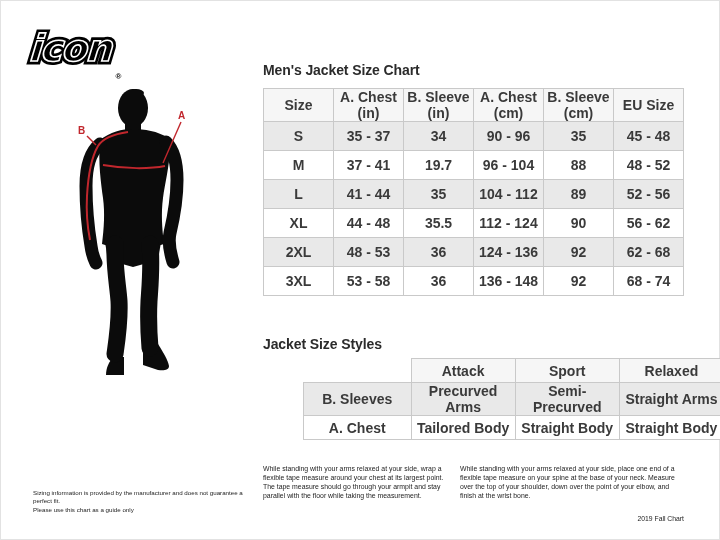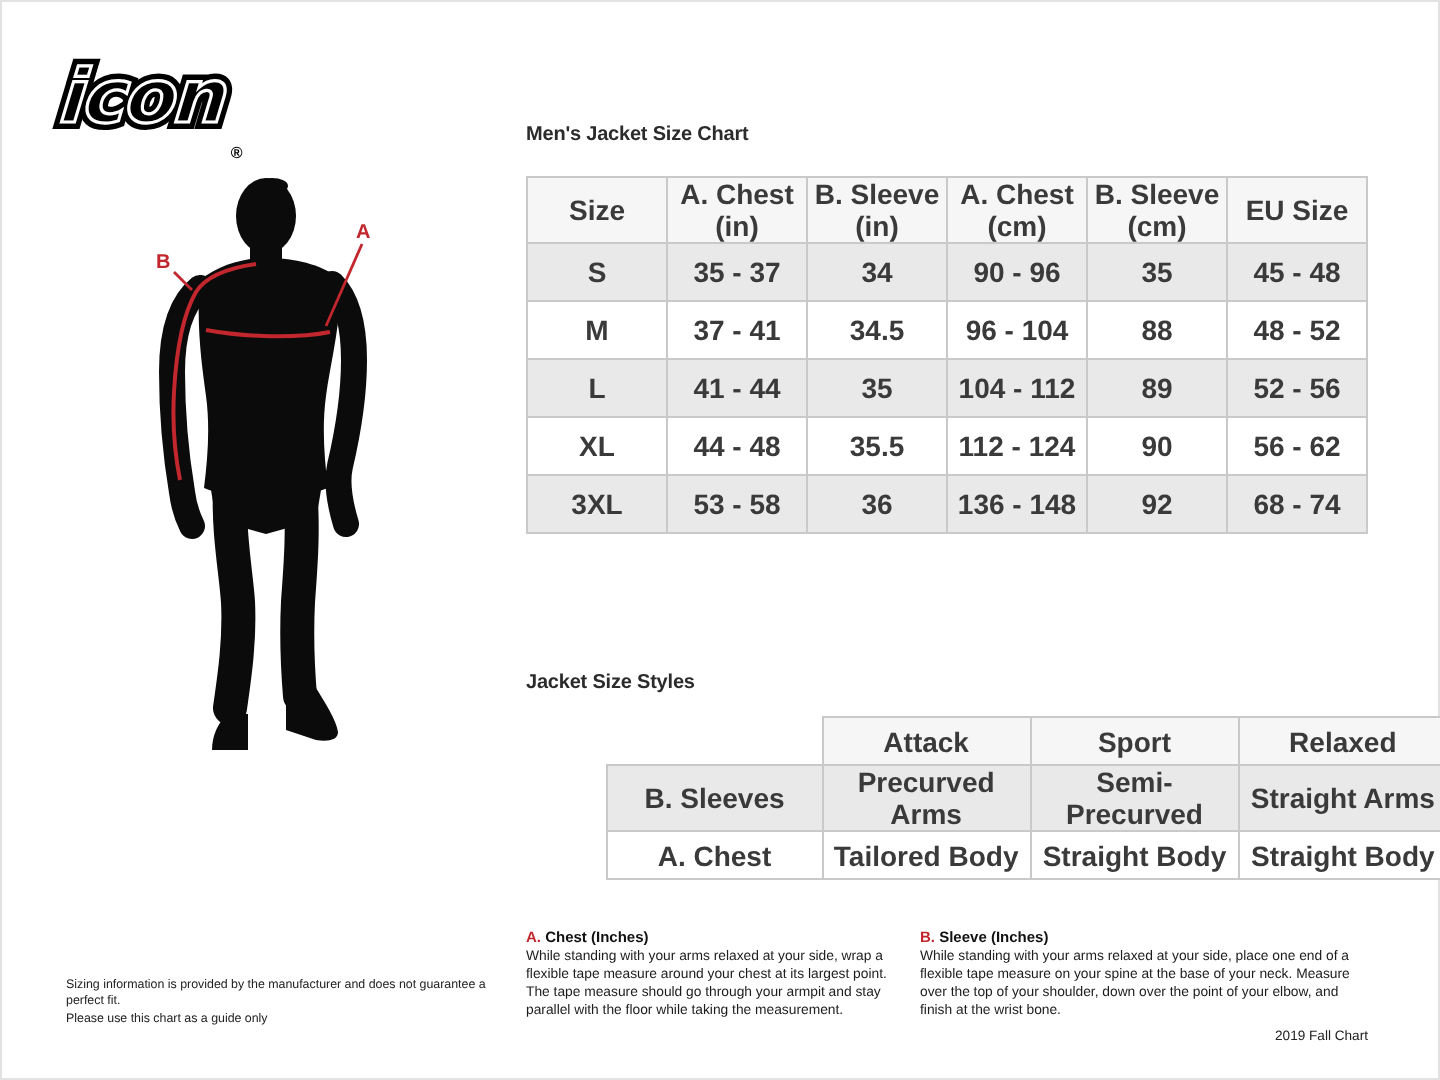--- a/index.html
+++ b/index.html
@@ -14,21 +14,21 @@
     font-family:"DejaVu Sans",sans-serif;font-weight:bold;font-style:italic;
     font-size:37px;letter-spacing:-1px;transform:skewX(-6deg);line-height:1;}
   .logo-back{color:#000;-webkit-text-stroke:7px #000;}
   .logo-front{position:absolute;left:0;top:0;color:#000;-webkit-text-stroke:1.6px #fff;}
   .reg{font-size:8px;font-weight:bold;color:#000;vertical-align:-18px;margin-left:2px;}
   
   .figure{position:absolute;left:70px;top:88px;}
   .figure text{font-family:"Liberation Sans",sans-serif;font-weight:bold;font-size:10px;}
   
   .sec-title{position:absolute;left:263px;margin:0;
-    font-size:10px;font-weight:bold;color:#2b2b2b;letter-spacing:-0.1px;}
+    font-size:14px;font-weight:bold;color:#2b2b2b;letter-spacing:-0.1px;}
   #main-title{top:62px;}
   #styles-title{top:336px;}
   #measure-title{top:447px;}
   table{border-collapse:collapse;table-layout:fixed;position:absolute;left:263px;width:421px;}
   th,td{border:1px solid #c9c9c9;text-align:center;vertical-align:middle;
     font-size:14px;font-weight:bold;color:#3a3a3a;padding:0;overflow:hidden;}
   .size-table{top:88px;}
   .size-table th{background:#f6f6f6;height:28px;}
   .size-table td{height:28px;background:#fff;}
   .size-table tbody tr:nth-child(odd) td{background:#e9e9e9;}
@@ -104,40 +104,48 @@
           <td>S</td>
           <td>35 - 37</td>
           <td>34</td>
           <td>90 - 96</td>
           <td>35</td>
           <td>45 - 48</td>
         </tr>
         <tr>
           <td>M</td>
           <td>37 - 41</td>
-          <td>34.5</td>
+          <td>19.7</td>
           <td>96 - 104</td>
           <td>88</td>
           <td>48 - 52</td>
         </tr>
         <tr>
           <td>L</td>
           <td>41 - 44</td>
           <td>35</td>
           <td>104 - 112</td>
           <td>89</td>
           <td>52 - 56</td>
         </tr>
         <tr>
           <td>XL</td>
           <td>44 - 48</td>
           <td>35.5</td>
           <td>112 - 124</td>
           <td>90</td>
           <td>56 - 62</td>
+        </tr>
+        <tr>
+          <td>2XL</td>
+          <td>48 - 53</td>
+          <td>36</td>
+          <td>124 - 136</td>
+          <td>92</td>
+          <td>62 - 68</td>
         </tr>
         <tr>
           <td>3XL</td>
           <td>53 - 58</td>
           <td>36</td>
           <td>136 - 148</td>
           <td>92</td>
           <td>68 - 74</td>
         </tr>
       </tbody>
@@ -164,28 +172,24 @@
           <td>A. Chest</td>
           <td>Tailored Body</td>
           <td>Straight Body</td>
           <td>Straight Body</td>
         </tr>
       </tbody>
     </table>
 
 
   <div class="measure-col" id="measure-a">
-    <p class="m-head"><span class="red">A.</span>
-      <span>Chest (Inches)</span></p>
     <p class="m-body">While standing with your arms relaxed at your side, wrap a flexible tape measure around your chest at its largest point. The tape measure should go through your armpit and stay parallel with the floor while taking the measurement.</p>
   </div>
 
   <div class="measure-col" id="measure-b">
-    <p class="m-head"><span class="red">B.</span>
-      <span>Sleeve (Inches)</span></p>
     <p class="m-body">While standing with your arms relaxed at your side, place one end of a flexible tape measure on your spine at the base of your neck. Measure over the top of your shoulder, down over the point of your elbow, and finish at the wrist bone.</p>
   </div>
 
   <div class="disclaimer">
     <div>Sizing information is provided by the manufacturer and does not guarantee a perfect fit.</div>
     <div>Please use this chart as a guide only</div>
   </div>
   <div class="chart-version">2019 Fall Chart</div>
 
 </div>

